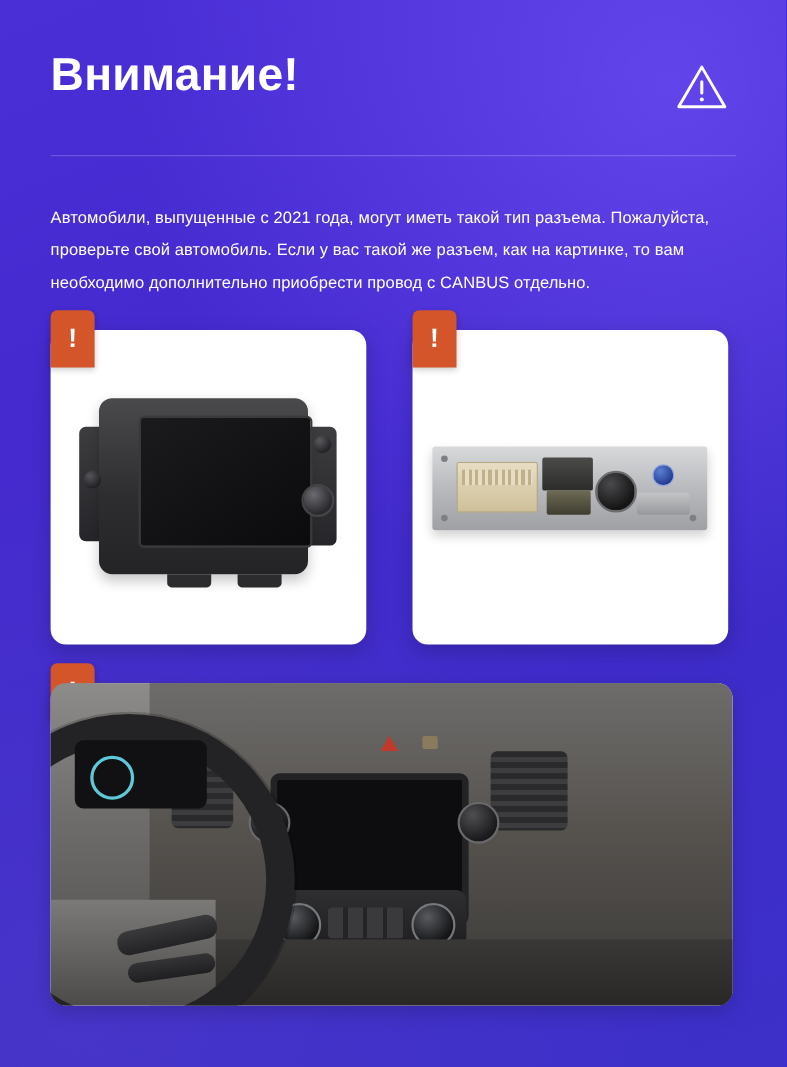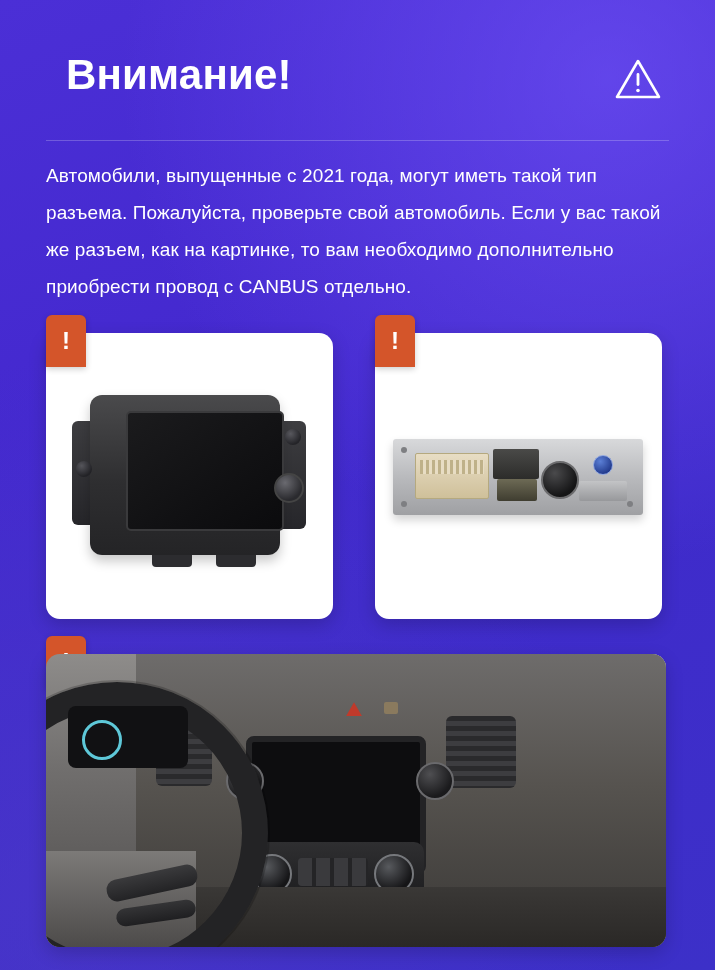--- a/index.html
+++ b/index.html
@@ -29,46 +29,45 @@
       radial-gradient(circle at 85% 8%, rgba(120,90,255,0.55) 0%, rgba(120,90,255,0) 45%),
       radial-gradient(circle at 10% 95%, rgba(80,60,200,0.5) 0%, rgba(80,60,200,0) 50%);
     pointer-events: none;
   }
   .content {
     position: relative;
     padding: 46px 46px 0 46px;
   }
   .header-row {
     display: flex;
-    align-items: center;
+    align-items: flex-start;
     justify-content: space-between;
-    margin-left: 20px;
   }
   .title {
     color: #ffffff;
     font-size: 42px;
     font-weight: bold;
     letter-spacing: 0.2px;
     line-height: 1.05;
     margin: 0;
   }
   .warn-icon {
     margin-top: 12px;
     margin-right: 8px;
   }
   .divider {
     margin-top: 36px;
     height: 1px;
     background: rgba(255,255,255,0.22);
     width: 100%;
   }
   .body-text {
-    margin-top: 16px;
+    margin-top: 42px;
     color: #ffffff;
-    font-size: 19px;
+    font-size: 15px;
     line-height: 1.95;
     letter-spacing: 0.1px;
     max-width: 625px;
   }
   .cards-row {
     margin-top: 28px;
     display: flex;
     gap: 42px;
   }
   .card {

